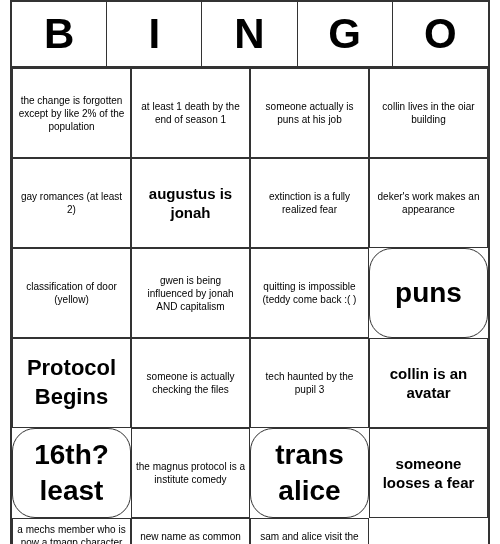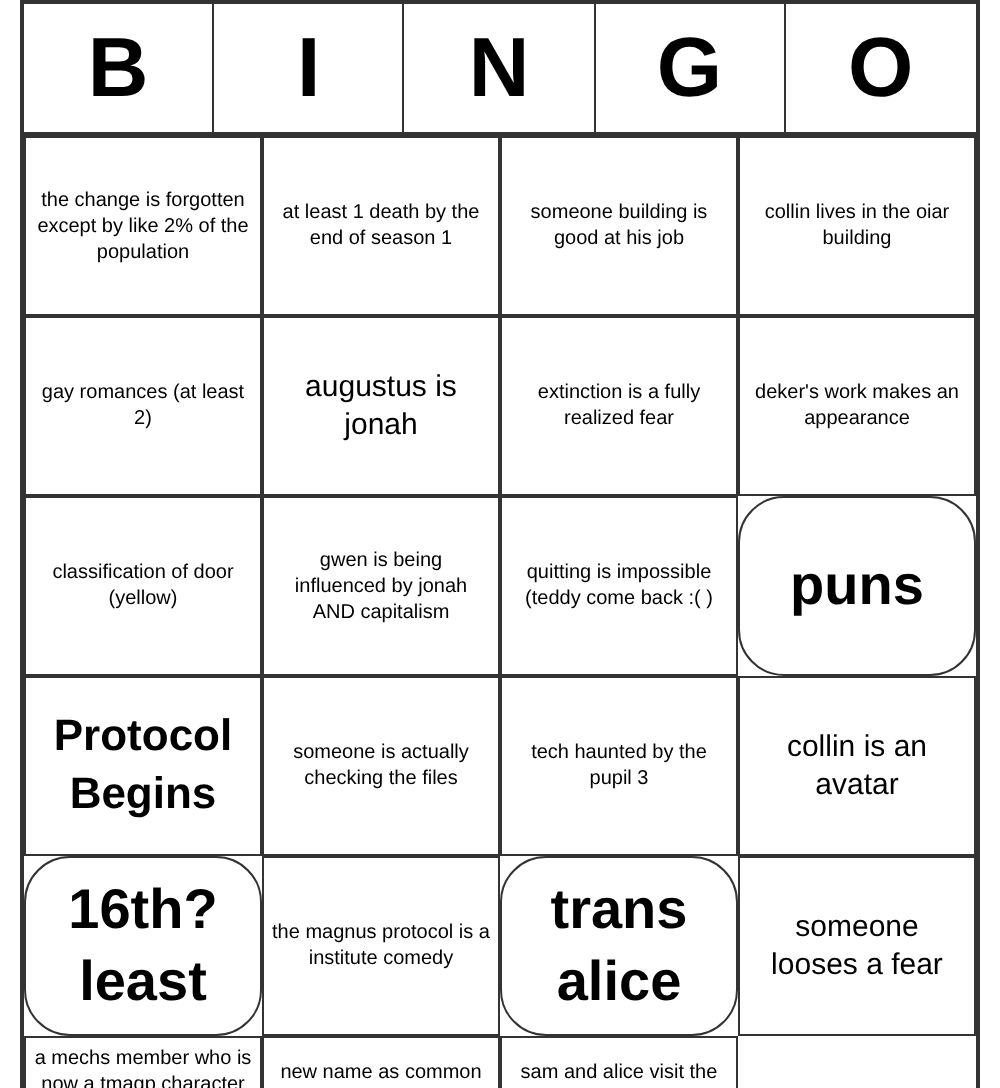--- a/index.html
+++ b/index.html
@@ -49,38 +49,38 @@
       font-size: 22px;
       font-weight: bold;
     }
     .bingo-cell.xlarge-text {
       font-size: 28px;
       font-weight: bold;
       border-radius: 23px;
     }
     .bingo-cell.medium-text {
       font-size: 15px;
-      font-weight: normal;
+      font-weight: bold;
     }
   </style>
 </head>
 <body>
 
 <div class="bingo-card">
   <div class="bingo-header">
   <div class="bingo-letter">B</div>
       <div class="bingo-letter">I</div>
       <div class="bingo-letter">N</div>
       <div class="bingo-letter">G</div>
       <div class="bingo-letter">O</div>
     </div>
   <div class="bingo-grid">
   <div class="bingo-cell">the change is forgotten except by like 2% of the population</div>
       <div class="bingo-cell">at least 1 death by the end of season 1</div>
-      <div class="bingo-cell">someone building is good at his job</div>
+      <div class="bingo-cell">someone actually is puns at his job</div>
       <div class="bingo-cell">collin lives in the oiar building</div>
       <div class="bingo-cell">gay romances (at least 2)</div>
       <div class="bingo-cell medium-text">augustus is jonah</div>
       <div class="bingo-cell">extinction is a fully realized fear</div>
       <div class="bingo-cell">deker's work makes an appearance</div>
       <div class="bingo-cell">classification of door (yellow)</div>
       <div class="bingo-cell">gwen is being influenced by jonah AND capitalism</div>
       <div class="bingo-cell">quitting is impossible (teddy come back :( )</div>
       <div class="bingo-cell xlarge-text">puns</div>
       <div class="bingo-cell large-text">Protocol Begins</div>

